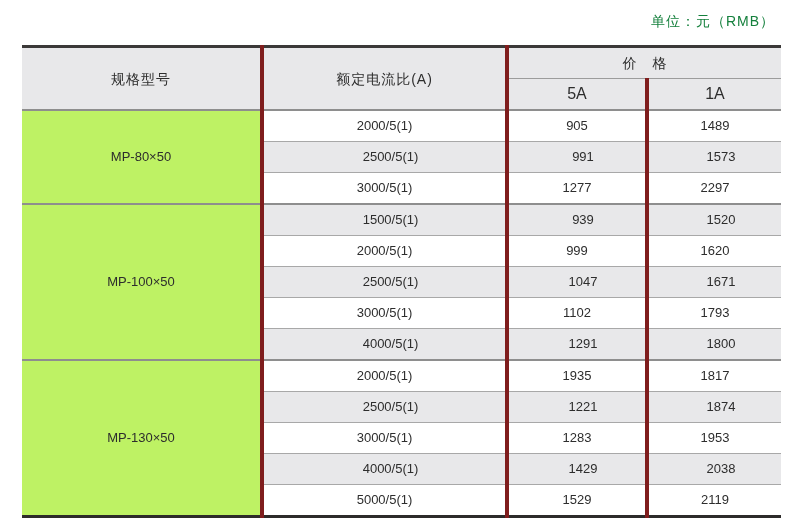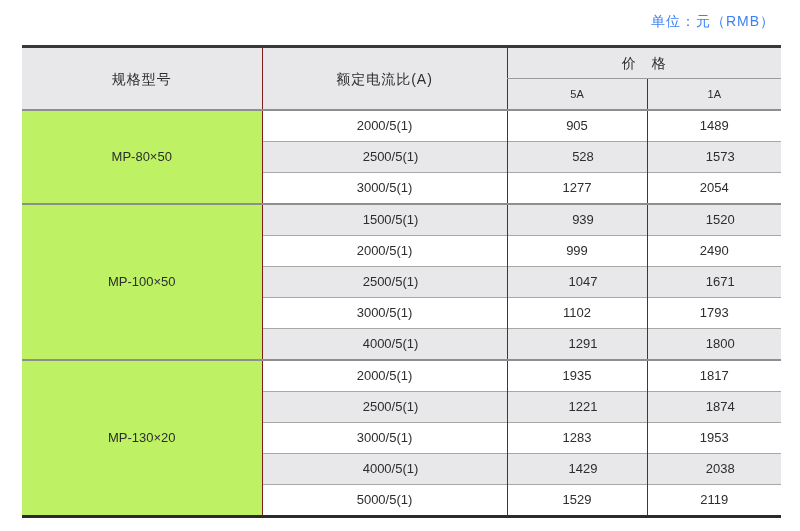--- a/index.html
+++ b/index.html
@@ -15,21 +15,21 @@
     width: 800px;
     height: 531px;
     background: #ffffff;
     overflow: hidden;
   }
   .unit-label {
     position: absolute;
     top: 13px;
     right: 25px;
     font-size: 14px;
-    color: #3b82f6;
+    color: #15803d;
     letter-spacing: 1px;
     white-space: nowrap;
   }
   table.price-table {
     position: absolute;
     left: 22px;
     top: 45px;
     width: 759px;
     border-collapse: collapse;
     table-layout: fixed;
@@ -47,28 +47,28 @@
     overflow: hidden;
     white-space: nowrap;
   }
   thead th {
     background: #e8e8ea;
     font-weight: normal;
     font-size: 14px;
     letter-spacing: 1px;
   }
   thead th.sub {
-    font-size: 11px;
+    font-size: 16px;
     letter-spacing: 0;
   }
   .price-hdr {
     border-bottom: 1px solid #9c9c9c;
   }
   .vline {
-    border-left: 1px solid #7f1d1d;
+    border-left: 4px solid #7f1d1d;
   }
   tbody td {
     border-top: 1px solid #a8a8a8;
     background: #ffffff;
     margin-left: 12px;
   }
   tbody td.alt {
     background: #e8e8ea;
     padding-left: 12px;
   }
@@ -107,56 +107,56 @@
     </thead>
     <tbody id="table-body">
         <tr class="group-start">
           <td class="col-model" rowspan="3">MP-80×50</td>
           <td class="vline">2000/5(1)</td>
           <td class="vline">905</td>
           <td class="vline">1489</td>
         </tr>
         <tr>
           <td class="vline alt">2500/5(1)</td>
-          <td class="vline alt">528</td>
+          <td class="vline alt">991</td>
           <td class="vline alt">1573</td>
         </tr>
         <tr>
           <td class="vline">3000/5(1)</td>
           <td class="vline">1277</td>
-          <td class="vline">2054</td>
+          <td class="vline">2297</td>
         </tr>
         <tr class="group-start">
           <td class="col-model" rowspan="5">MP-100×50</td>
           <td class="vline alt">1500/5(1)</td>
           <td class="vline alt">939</td>
           <td class="vline alt">1520</td>
         </tr>
         <tr>
           <td class="vline">2000/5(1)</td>
           <td class="vline">999</td>
-          <td class="vline">2490</td>
+          <td class="vline">1620</td>
         </tr>
         <tr>
           <td class="vline alt">2500/5(1)</td>
           <td class="vline alt">1047</td>
           <td class="vline alt">1671</td>
         </tr>
         <tr>
           <td class="vline">3000/5(1)</td>
           <td class="vline">1102</td>
           <td class="vline">1793</td>
         </tr>
         <tr>
           <td class="vline alt">4000/5(1)</td>
           <td class="vline alt">1291</td>
           <td class="vline alt">1800</td>
         </tr>
         <tr class="group-start">
-          <td class="col-model" rowspan="5">MP-130×20</td>
+          <td class="col-model" rowspan="5">MP-130×50</td>
           <td class="vline">2000/5(1)</td>
           <td class="vline">1935</td>
           <td class="vline">1817</td>
         </tr>
         <tr>
           <td class="vline alt">2500/5(1)</td>
           <td class="vline alt">1221</td>
           <td class="vline alt">1874</td>
         </tr>
         <tr>

